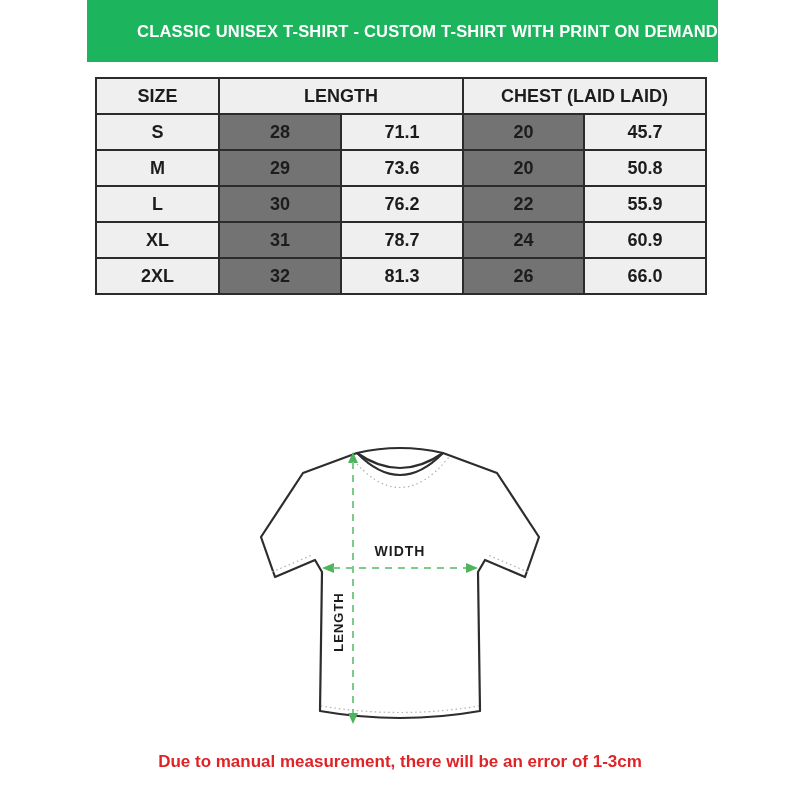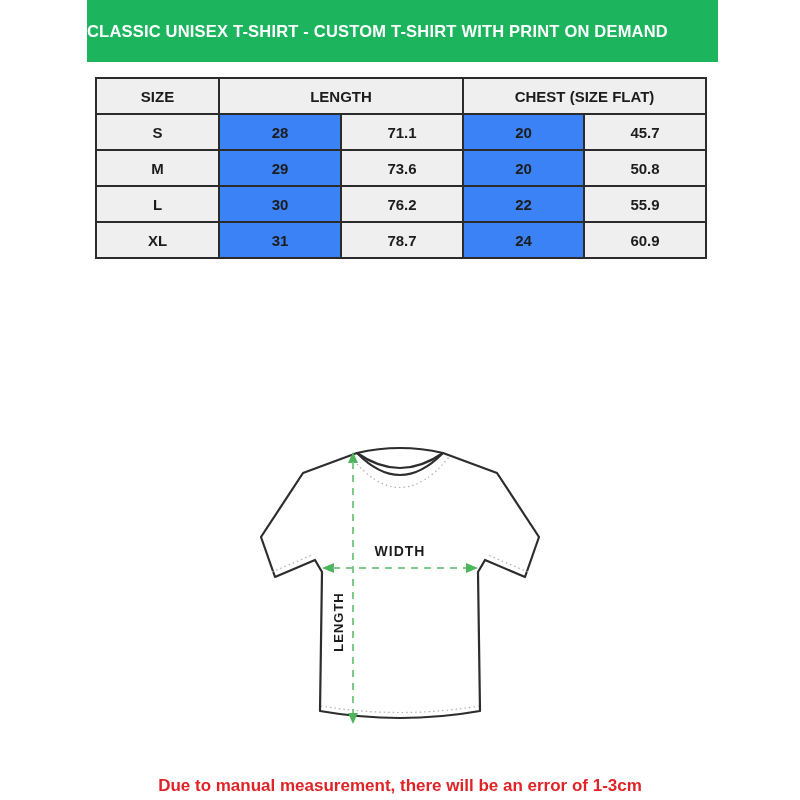--- a/index.html
+++ b/index.html
@@ -3,39 +3,39 @@
 <meta charset="utf-8">
 <style>
   html,body{margin:0;padding:0;}
   body{
     width:800px;height:800px;position:relative;background:#ffffff;
     font-family:"Liberation Sans","DejaVu Sans",sans-serif;
     -webkit-font-smoothing:antialiased;
   }
   .banner{
     position:absolute;left:87px;top:0;width:631px;height:62px;
-    background:#1db45e;color:#ffffff;display:flex;align-items:center;justify-content:flex-start;
+    background:#1db45e;color:#ffffff;display:flex;align-items:center;justify-content:flex-end;
     font-weight:bold;font-size:16.5px;letter-spacing:.2px;text-align:center;
   }
   .size-table{
     position:absolute;left:95px;top:77px;width:610px;
     border-collapse:collapse;table-layout:fixed;
-    font-weight:bold;font-size:15px;color:#1c1c1c;
+    font-weight:bold;font-size:18px;color:#1c1c1c;
   }
   .size-table th,.size-table td{
     border:2px solid #2b2b2b;text-align:center;vertical-align:middle;
     height:34px;padding:0;
   }
   .size-table th{background:#efefef;}
   td.shade{background:#efefef;}
-  td.plain{background:#3b82f6;}
+  td.plain{background:#737373;}
   .tshirt-wrap{position:absolute;left:240px;top:430px;width:320px;height:320px;}
   .footer-note{
     position:absolute;left:0;top:752px;width:800px;text-align:center;
-    color:#df2327;font-weight:bold;font-size:17px;margin-top:24px;
+    color:#df2327;font-weight:bold;font-size:17px;
   }
 </style>
 </head>
 <body>
 
 <div class="banner">
   <span>CLASSIC UNISEX T-SHIRT - CUSTOM T-SHIRT WITH PRINT ON DEMAND</span>
 </div>
 
 <table class="size-table">
@@ -43,21 +43,21 @@
     <col style="width:123px">
       <col style="width:122px">
       <col style="width:122px">
     <col style="width:121px">
       <col style="width:122px">
   </colgroup>
   <thead>
     <tr>
       <th>SIZE</th>
       <th colspan="2">LENGTH</th>
-      <th colspan="2">CHEST (SIZE FLAT)</th>
+      <th colspan="2">CHEST (LAID LAID)</th>
     </tr>
   </thead>
   <tbody>
     <tr>
       <td class="shade">S</td>
       <td class="plain">28</td>
       <td class="shade">71.1</td>
       <td class="plain">20</td>
       <td class="shade">45.7</td>
     </tr>
@@ -74,20 +74,27 @@
       <td class="shade">76.2</td>
       <td class="plain">22</td>
       <td class="shade">55.9</td>
     </tr>
     <tr>
       <td class="shade">XL</td>
       <td class="plain">31</td>
       <td class="shade">78.7</td>
       <td class="plain">24</td>
       <td class="shade">60.9</td>
+    </tr>
+    <tr>
+      <td class="shade">2XL</td>
+      <td class="plain">32</td>
+      <td class="shade">81.3</td>
+      <td class="plain">26</td>
+      <td class="shade">66.0</td>
     </tr>
   </tbody>
 </table>
 
 <div class="tshirt-wrap">
   <svg width="320" height="320" viewBox="0 0 320 320">
 
     <path d="M 117,23 L 63,43 L 21,107 L 35,147 L 75,130 L 82,142 L 80,281
          Q 160,295 240,281 L 238,142 L 245,130 L 285,147 L 299,107 L 257,43 L 203,23
          Q 160,53 117,23 Z" fill="#ffffff" stroke="#2d2d2d" stroke-width="2.2" stroke-linejoin="round"></path>

